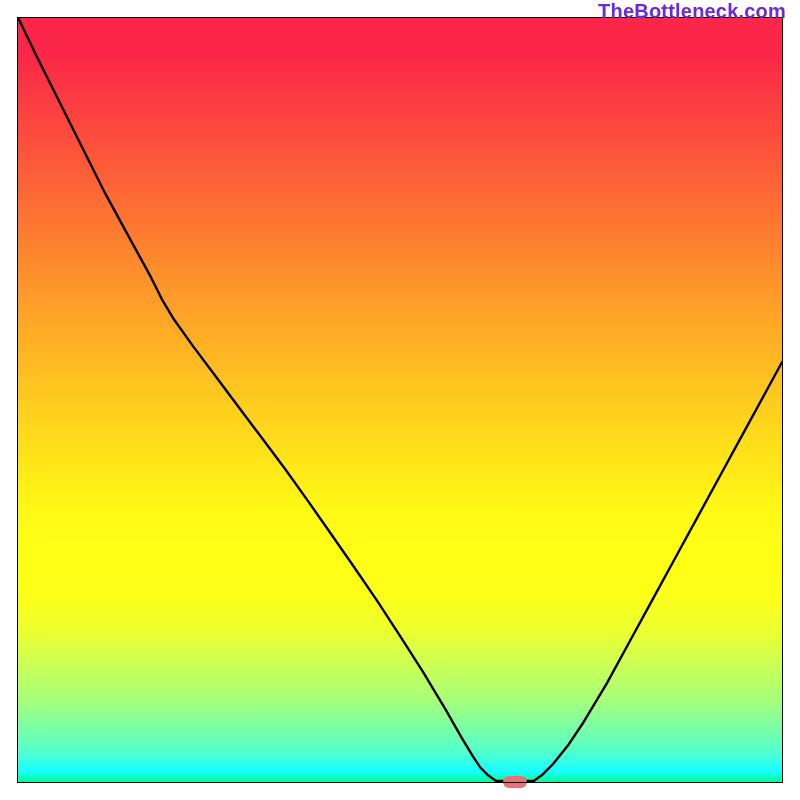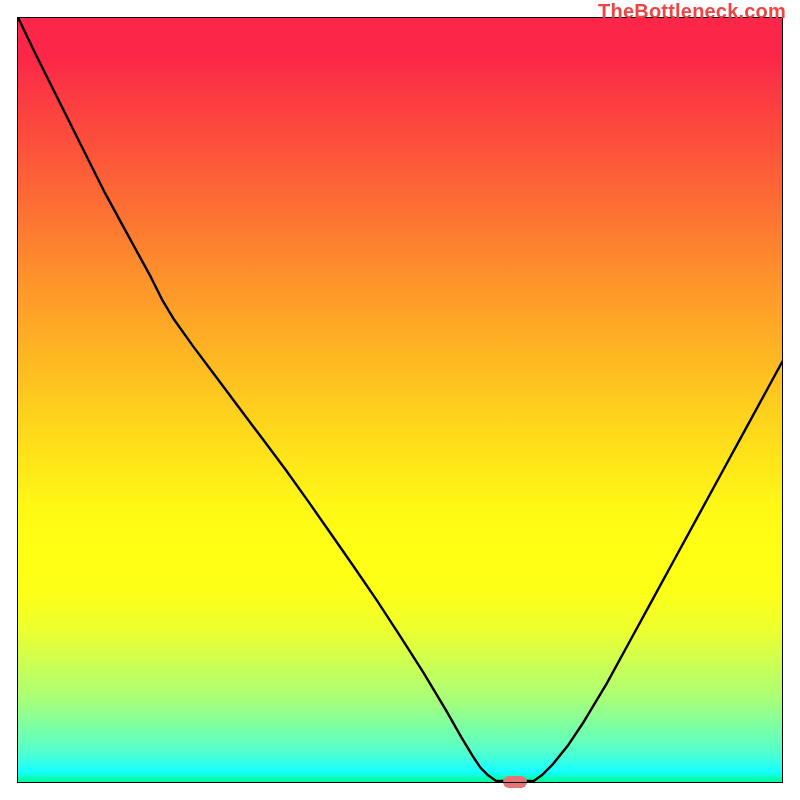--- a/index.html
+++ b/index.html
@@ -72,21 +72,21 @@
     background: #e67375;
     pointer-events: none;
   }
   .watermark {
     position: absolute;
     top: 0px;
     right: 14px;
     font-family: Arial, Helvetica, sans-serif;
     font-size: 20px;
     font-weight: 600;
-    color: #ef4444;
+    color: #6d28d9;
     letter-spacing: 0.2px;
     pointer-events: none;
   }
 </style>
 </head>
 <body>
 
 <div class="chart-wrap">
   <div class="plot-area"></div>
 

